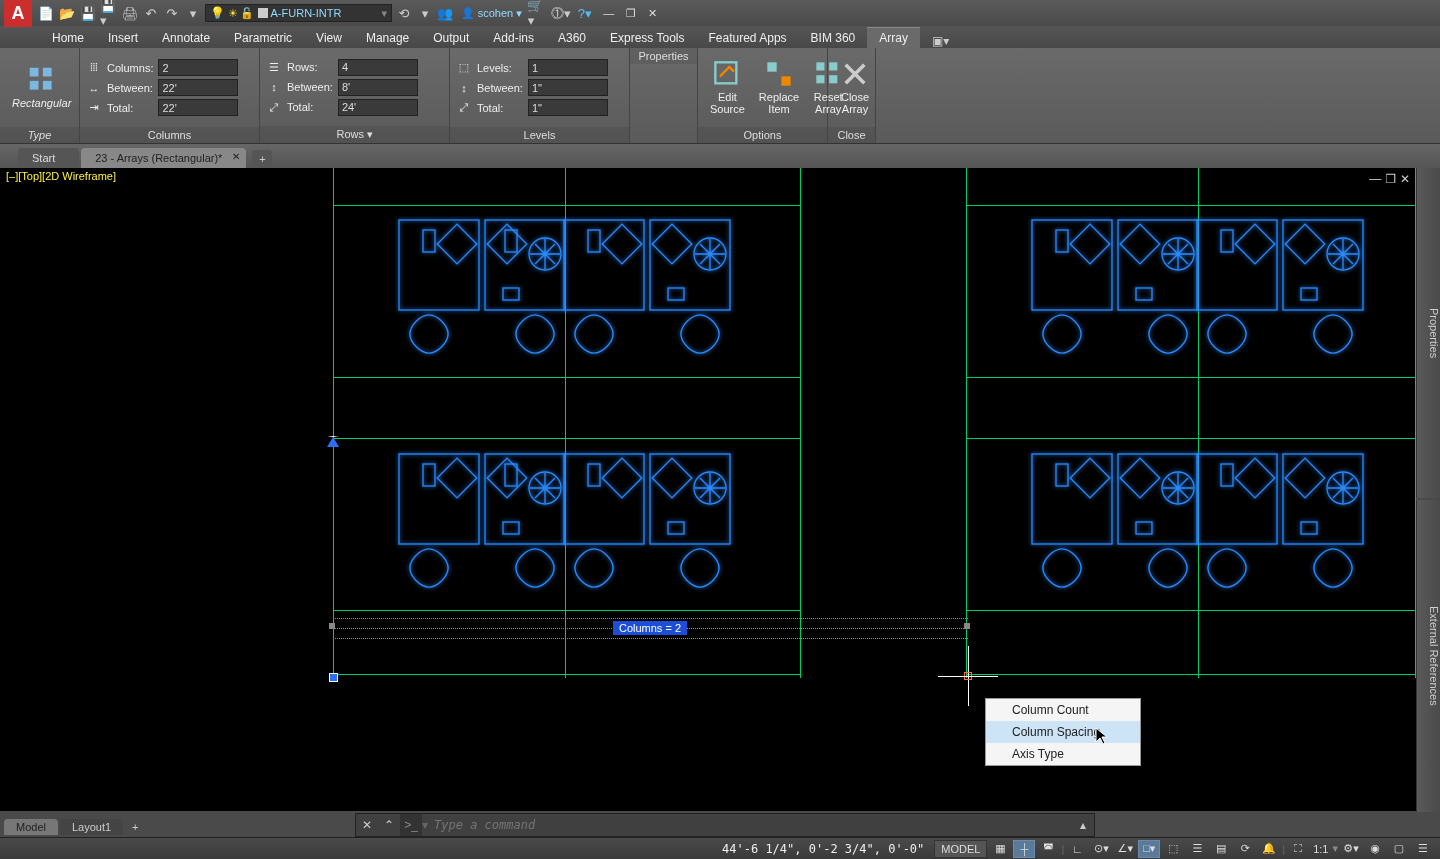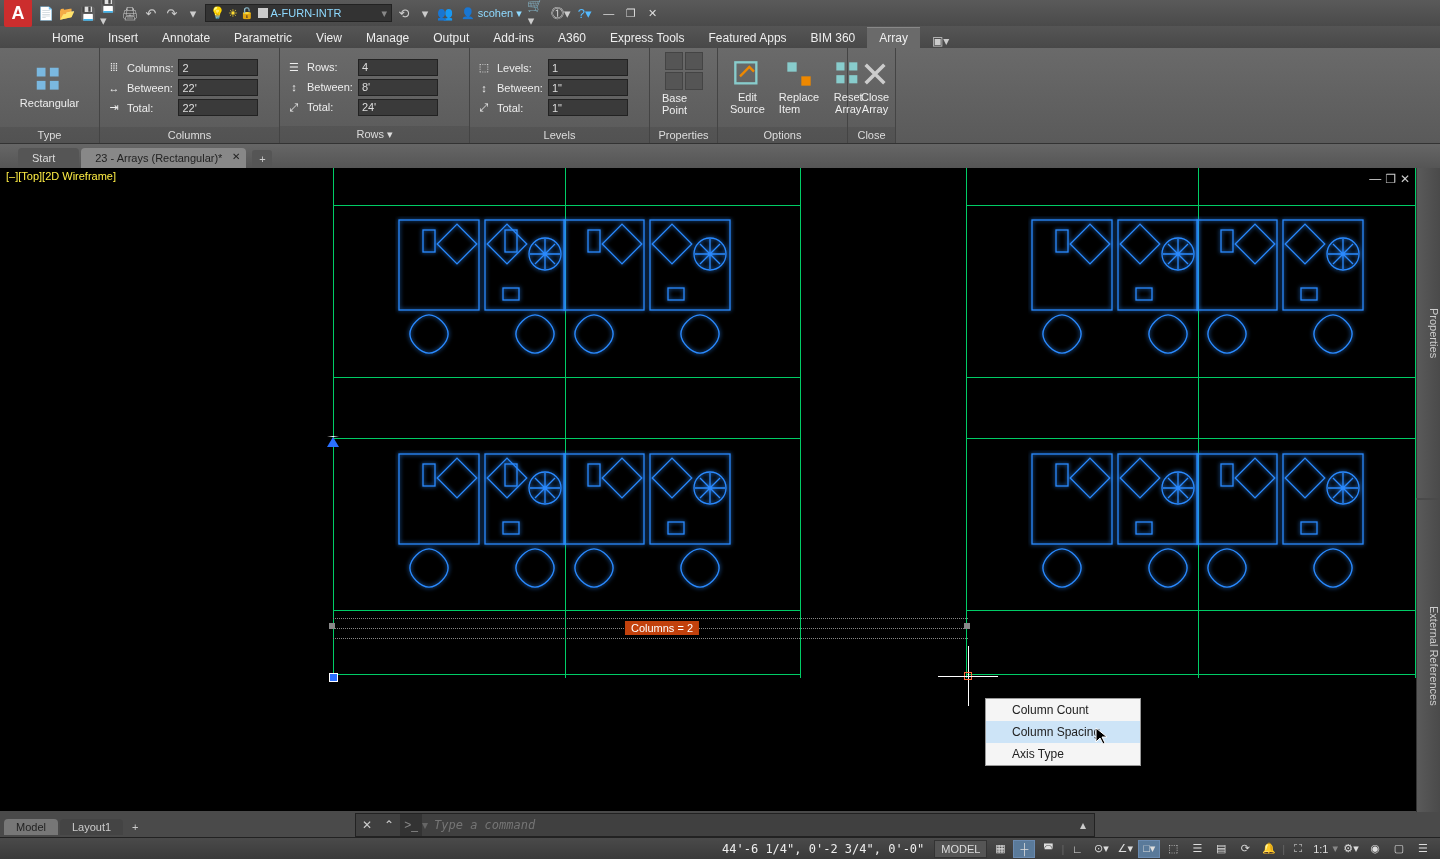--- a/index.html
+++ b/index.html
@@ -54,21 +54,21 @@
 
 
 .grid-line { position: absolute; background: #00cc66; }
 .grid-line.h { height: 1px; }
 .grid-line.v { width: 1px; }
 .cubicle-group { position: absolute; }
 .cubicle-outline { stroke: #2a8aff; stroke-width: 1.3; fill: none; filter: drop-shadow(0 0 2px #2a8aff); }
 
 
 .dim-line { position: absolute; border-top: 1px dotted #888; }
-.dim-label { position: absolute; background: #c2410c; color: #fff; font-size: 11px; padding: 1px 6px; transform: translate(-50%,-50%); margin-left: 12px; }
+.dim-label { position: absolute; background: #1d4ed8; color: #fff; font-size: 11px; padding: 1px 6px; transform: translate(-50%,-50%); }
 .grip { position: absolute; width: 9px; height: 9px; background: #2a70ff; border: 1px solid #fff; }
 .grip.tri { width: 0; height: 0; border-left: 6px solid transparent; border-right: 6px solid transparent; border-bottom: 10px solid #2a70ff; background: none; }
 
 
 .ctx-menu { position: absolute; background: #f5f5f5; border: 1px solid #999; font-size: 12px; color: #222; box-shadow: 2px 2px 4px rgba(0,0,0,0.3); z-index: 100; }
 .ctx-menu div { padding: 4px 40px 4px 26px; cursor: pointer; }
 .ctx-menu div.selected { background: #cde4f7; }
 
 
 .side-palette { position: absolute; right: 0; width: 24px; background: linear-gradient(to right,#5a5a5a,#4a4a4a); color: #ccc; font-size: 11px; writing-mode: vertical-rl; text-align: center; padding: 8px 0; border-left: 1px solid #333; cursor: pointer; }
@@ -157,21 +157,21 @@
   <div class="menu-tab">A360</div>
   <div class="menu-tab">Express Tools</div>
   <div class="menu-tab">Featured Apps</div>
   <div class="menu-tab">BIM 360</div>
   <div class="menu-tab active">Array</div>
   <span style="margin-left:12px;color:#ccc;cursor:pointer;">▣▾</span>
 </div>
 
 <div class="ribbon">
 
-  <div class="ribbon-panel" style="width:100px;">
+  <div class="ribbon-panel" style="width:80px;font-style:italic;">
     <div class="ribbon-panel-body">
       <div class="big-btn" style="margin:auto;">
         <svg viewBox="0 0 32 32">
             <rect x="2" y="2" width="10" height="10" fill="#7ab8e0"></rect>
             <rect x="17" y="2" width="10" height="10" fill="#7ab8e0"></rect>
             <rect x="2" y="17" width="10" height="10" fill="#7ab8e0"></rect>
             <rect x="17" y="17" width="10" height="10" fill="#7ab8e0"></rect>
           </svg>
         <span>Rectangular</span>
       </div>
@@ -224,49 +224,38 @@
           <input value="1&quot;" style="">
         <span class="icon">⤢</span>
           <span>Total:</span>
           <input value="1&quot;" style="">
       </div>
     </div>
     <div class="ribbon-panel-title">Levels</div>
   </div>
 
   <div class="ribbon-panel" style="width:68px;">
-    <div class="ribbon-panel-body" style="flex-direction:column;gap:2px;">
-      <div class="small-btn-grid">
-          <div></div>
-          <div></div>
-          <div></div>
-          <div></div>
-        </div>
-      <div class="big-btn" style="padding-top:0;">
-          <span>Base Point</span>
-        </div>
-    </div>
     <div class="ribbon-panel-title">Properties</div>
   </div>
 
   <div class="ribbon-panel" style="width:130px;">
     <div class="ribbon-panel-body" style="gap:2px;">
       <div class="big-btn">
           <svg viewBox="0 0 24 24">
             <rect x="2" y="2" width="18" height="18" fill="none" stroke="#8cc" stroke-width="2"></rect>
             <path d="M6 14 L14 6 L18 10" stroke="#e80" stroke-width="2" fill="none"></path>
           </svg>
           <span style="white-space:pre-line;text-align:center;">Edit Source</span>
         </div>
       <div class="big-btn">
           <svg viewBox="0 0 24 24">
             <rect x="2" y="2" width="8" height="8" fill="#8cc"></rect>
             <rect x="14" y="14" width="8" height="8" fill="#e80"></rect>
           </svg>
-          <span style="white-space:pre-line;text-align:left;">Replace Item</span>
+          <span style="white-space:pre-line;text-align:center;">Replace Item</span>
         </div>
       <div class="big-btn">
           <svg viewBox="0 0 24 24">
             <rect x="2" y="2" width="7" height="7" fill="#8cc"></rect>
             <rect x="13" y="2" width="7" height="7" fill="#8cc"></rect>
             <rect x="2" y="13" width="7" height="7" fill="#8cc"></rect>
             <rect x="13" y="13" width="7" height="7" fill="#8cc"></rect>
           </svg>
           <span style="white-space:pre-line;text-align:center;">Reset Array</span>
         </div>

